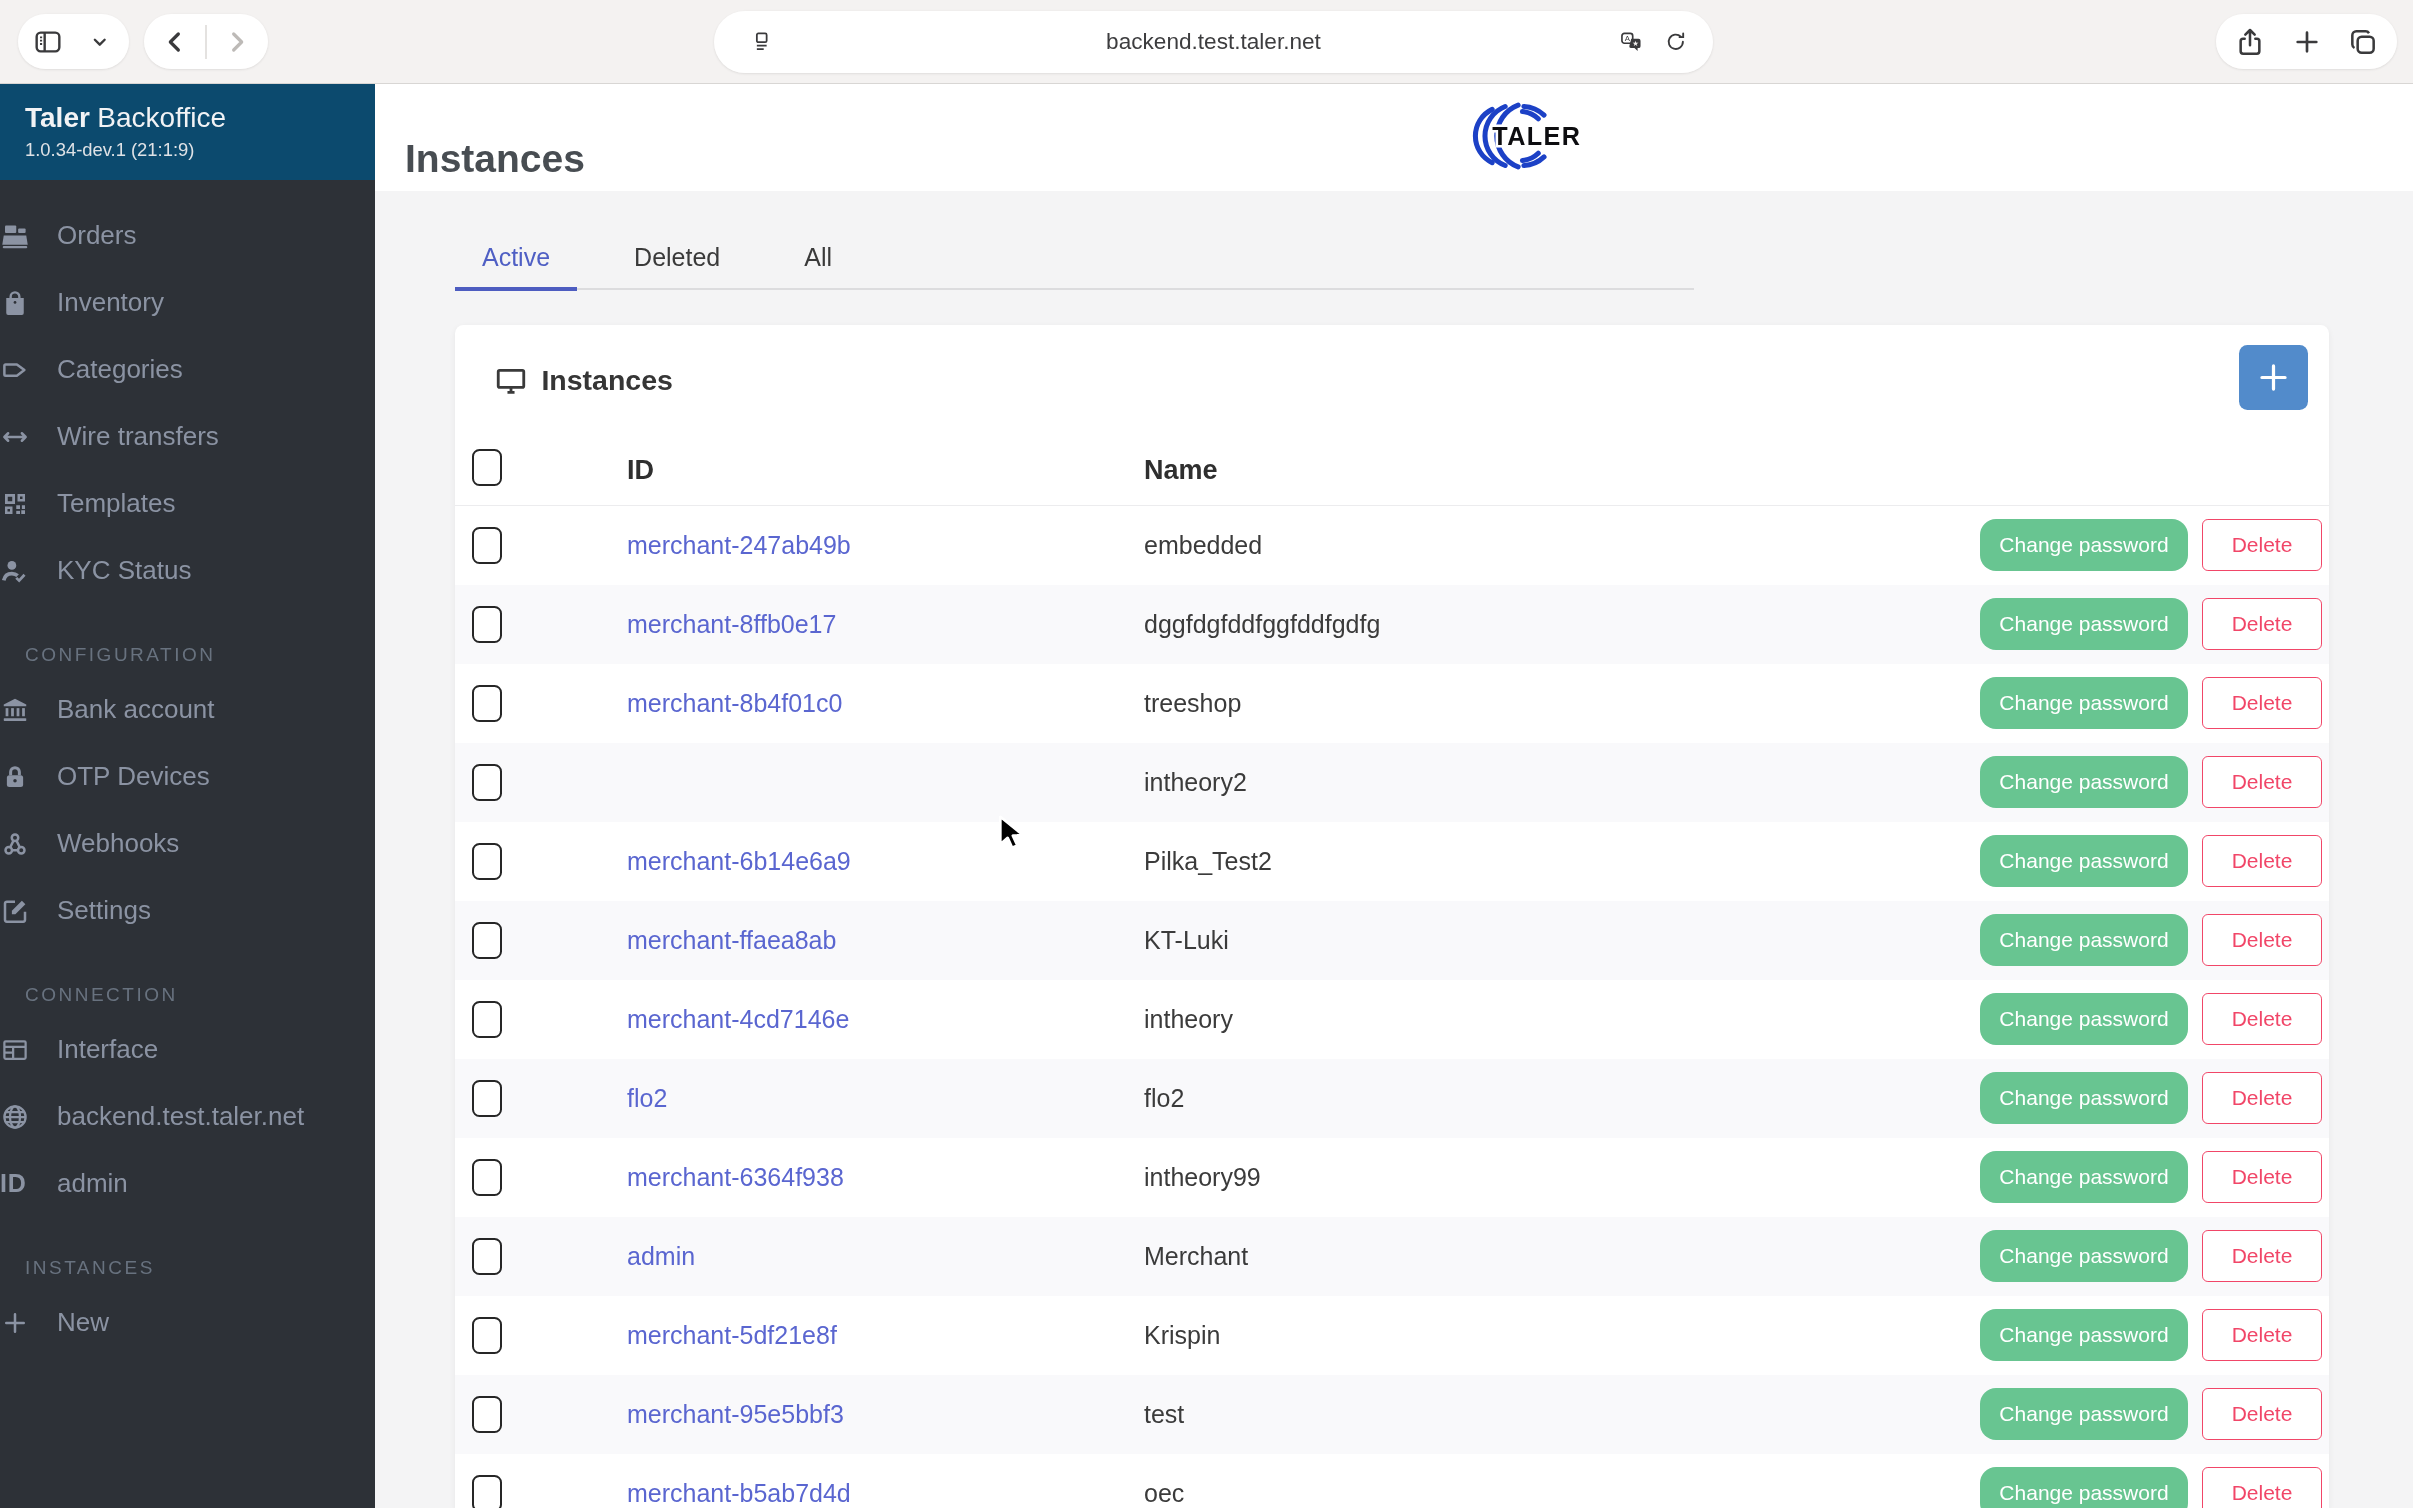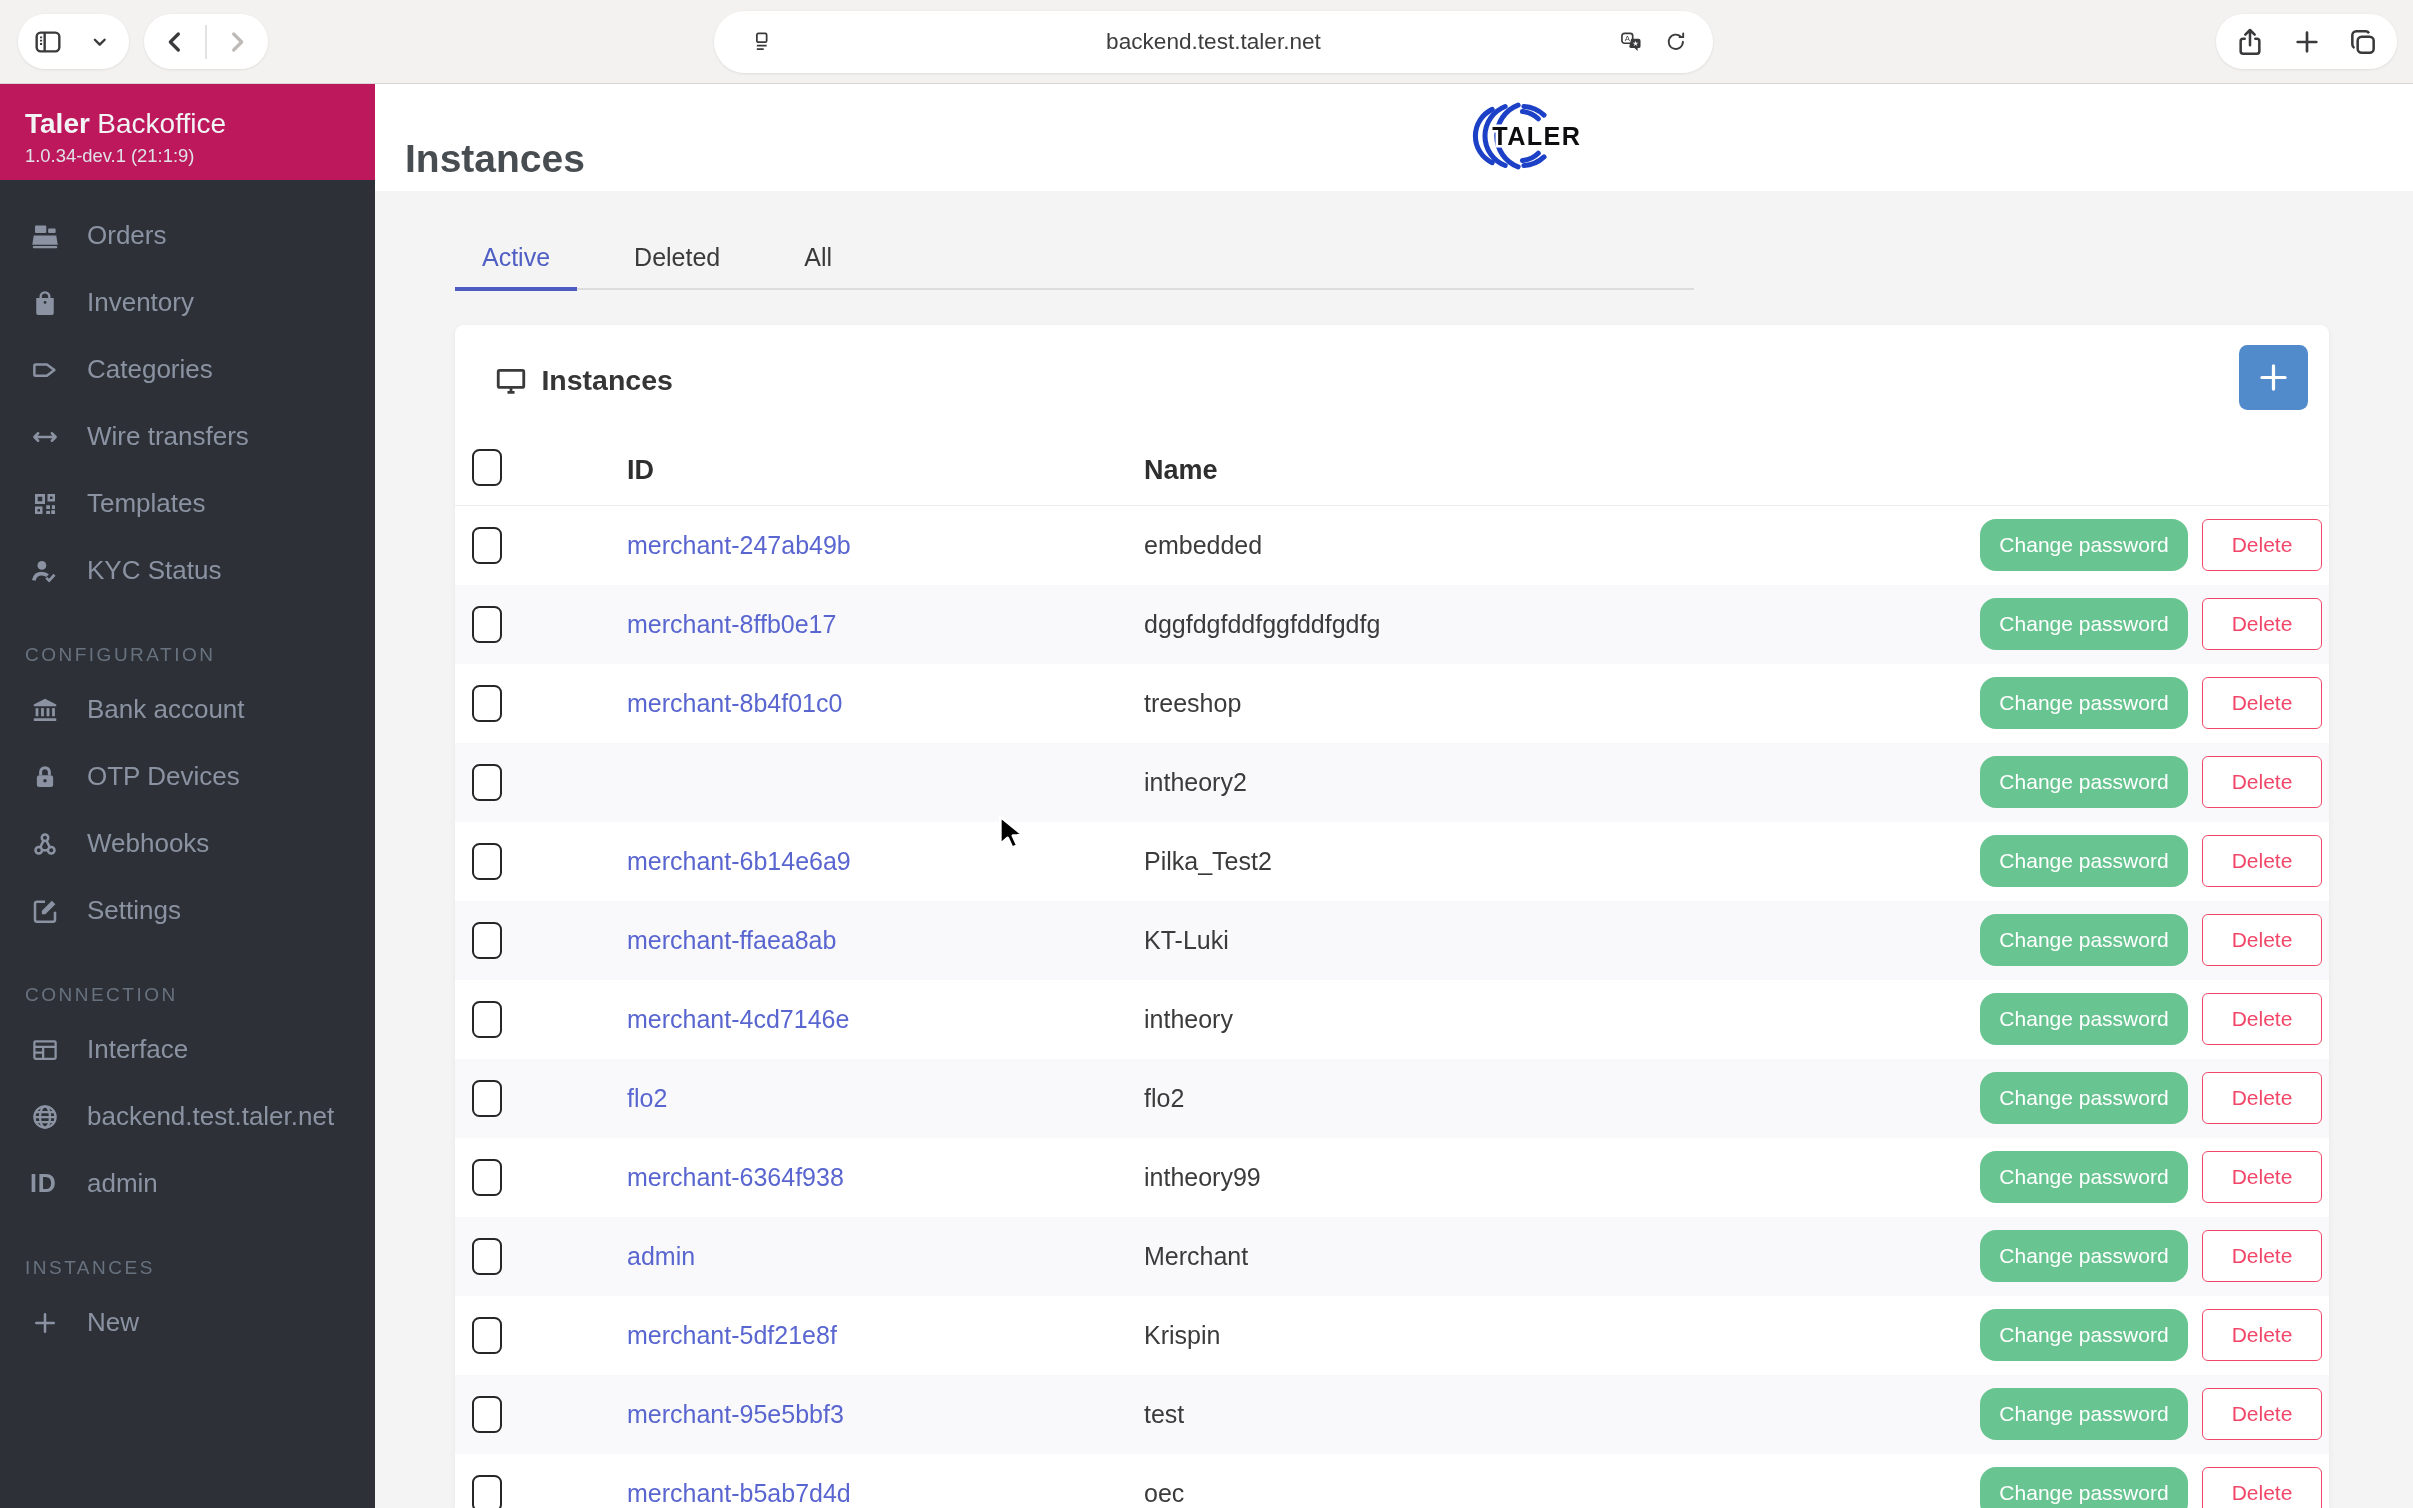--- a/index.html
+++ b/index.html
@@ -20,27 +20,27 @@
   #pill-toggle{left:18.4px;top:14.2px;width:111px;height:55px;}
   #pill-nav{left:144px;top:14.2px;width:124px;height:55px;}
   #pill-url{left:714px;top:11px;width:999px;height:62px;justify-content:flex-start;}
   #pill-url .url-text{position:absolute;left:0;right:0;text-align:center;font-size:22.6px;color:#3d3d3f;}
   #url-reader{margin-left:25px;}
   #url-right{position:absolute;right:15px;display:flex;align-items:center;}
   #pill-right{left:2216px;top:14.2px;width:181px;height:55px;}
 
   
   #sidebar{position:absolute;left:0;top:84px;width:375px;height:1425px;background:#2d3137;overflow:hidden;}
-  #brand{height:96px;background:#be185d;color:#f2f3f5;padding:24px 0 0 25px;box-sizing:border-box;}
+  #brand{height:96px;background:#0c4a6e;color:#f2f3f5;padding:18px 0 0 25px;box-sizing:border-box;}
   #brand .brand-line{font-size:28px;}
   #brand .b-bold{font-weight:700;}
   #brand .b-rest{font-weight:400;margin-left:7.5px;}
   #brand .b-version{font-size:18.4px;color:#dfe2e6;margin-top:5px;}
   #nav{padding-top:22px;}
-  .nav-item{height:67px;display:flex;align-items:center;padding-left:30px;color:#8b93a3;cursor:pointer;}
+  .nav-item{height:67px;display:flex;align-items:center;color:#8b93a3;cursor:pointer;}
   .nav-icon{width:37px;height:32px;display:flex;align-items:center;justify-content:flex-start;flex:0 0 37px;}
   .nav-icon svg{width:30px;height:30px;}
   .nav-icon.txt{font-size:25px;font-weight:600;letter-spacing:0.8px;}
   .nav-text{font-size:26px;margin-left:20px;white-space:nowrap;}
   .nav-label{height:72px;display:flex;align-items:flex-end;padding:0 0 10px 25px;box-sizing:border-box;
     font-size:19px;letter-spacing:2.5px;color:#68727f;}
 
   
   #main{position:absolute;left:375px;top:84px;width:2038px;height:1425px;background:#f4f4f5;}
   #main-header{position:absolute;left:0;top:0;width:100%;height:107px;background:#fff;}

